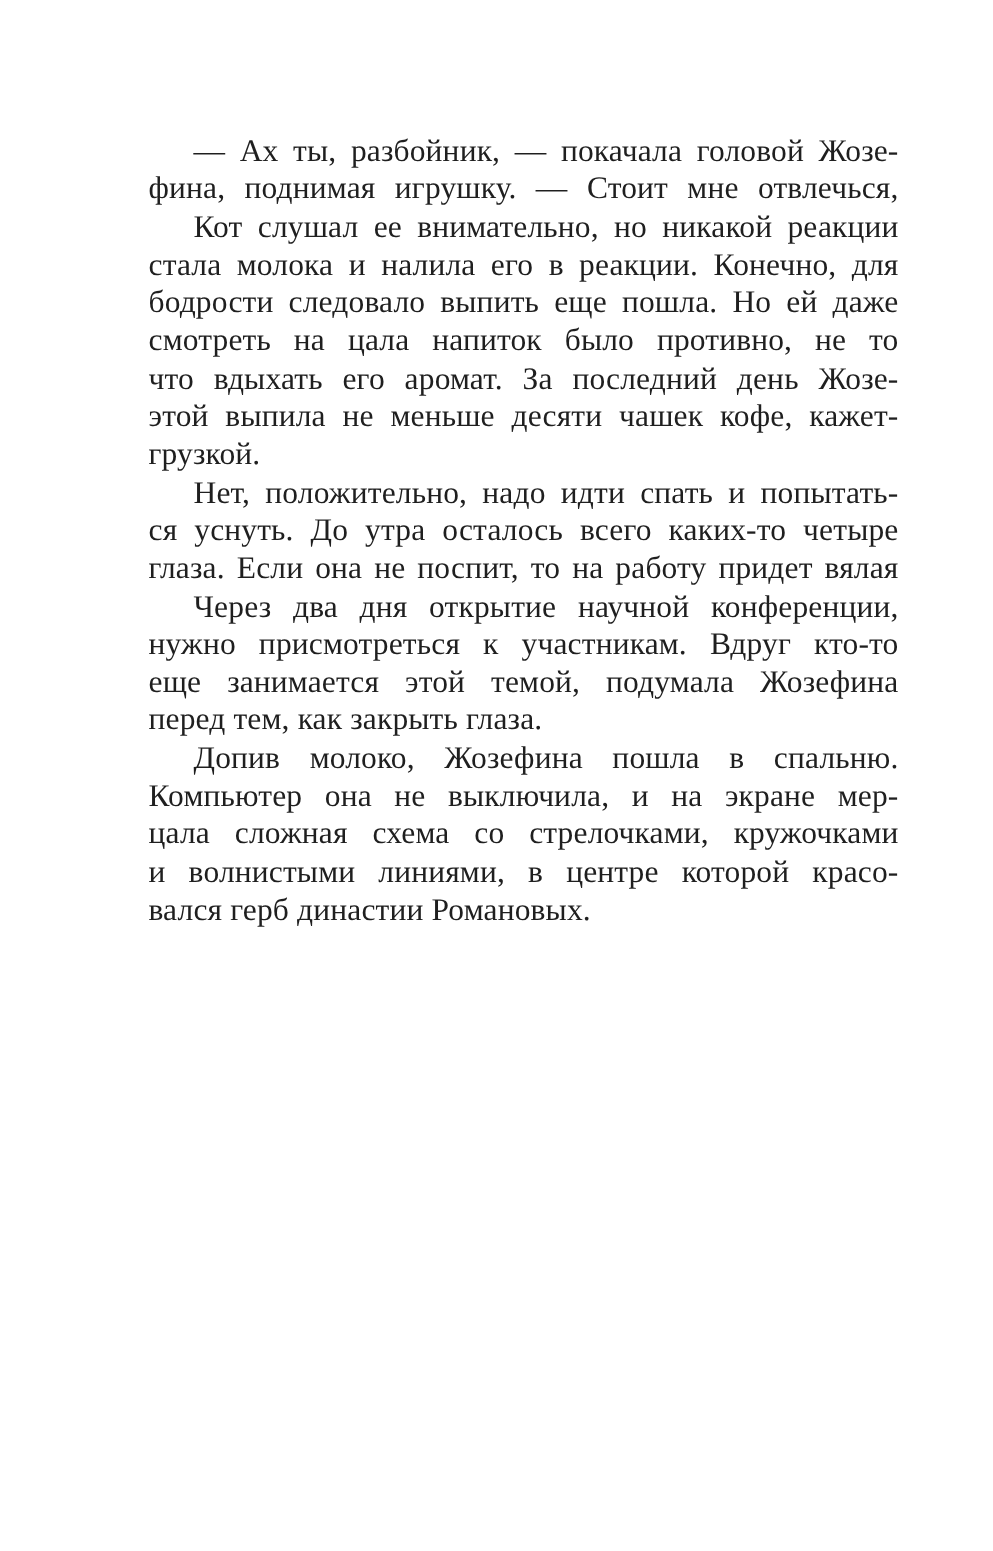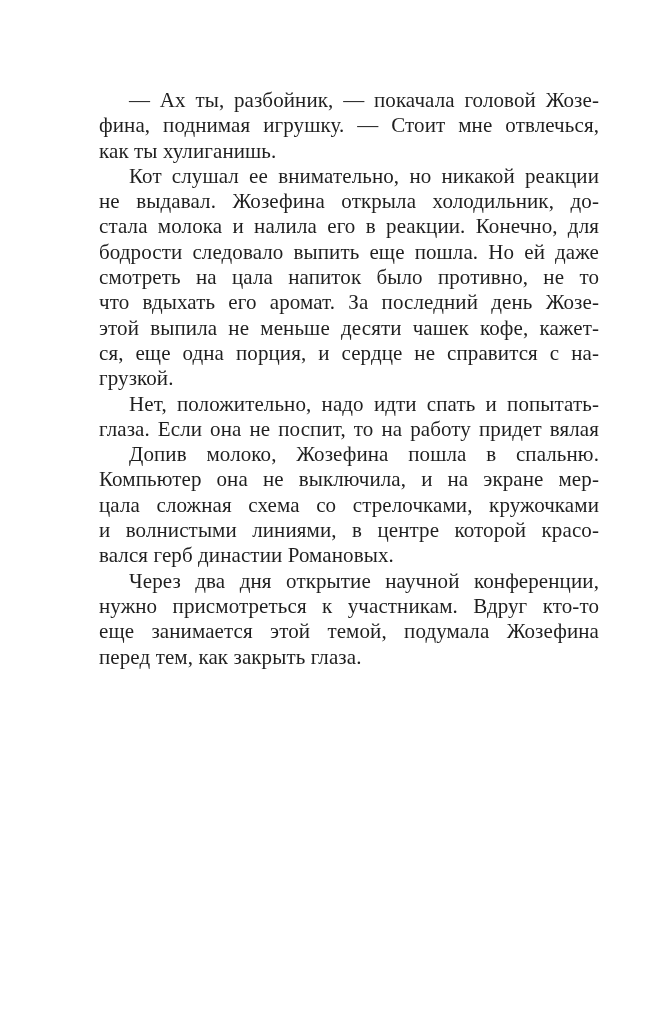--- a/index.html
+++ b/index.html
@@ -45,44 +45,42 @@
   }
 </style>
 </head>
 <body>
 
 <div class="page" style="background: rgb(255, 255, 255);">
   <div class="text-block" style="color: rgb(31, 31, 31);">
       <div class="para">
         <div class="line first">— Ах ты, разбойник, — покачала головой Жозе-</div>
         <div class="line">фина, поднимая игрушку. — Стоит мне отвлечься,</div>
-        <div class="line last">как ты хулиганишь.</div>
       </div>
       <div class="para">
         <div class="line first">Кот слушал ее внимательно, но никакой реакции</div>
-        <div class="line">не выдавал. Жозефина открыла холодильник, до-</div>
         <div class="line">стала молока и налила его в реакции. Конечно, для</div>
         <div class="line">бодрости следовало выпить еще пошла. Но ей даже</div>
         <div class="line">смотреть на цала напиток было противно, не то</div>
         <div class="line">что вдыхать его аромат. За последний день Жозе-</div>
         <div class="line">этой выпила не меньше десяти чашек кофе, кажет-</div>
-        <div class="line">ся, еще одна порция, и сердце не справится с на-</div>
         <div class="line last">грузкой.</div>
       </div>
       <div class="para">
         <div class="line first">Нет, положительно, надо идти спать и попытать-</div>
+        <div class="line">ся уснуть. До утра осталось всего каких-то четыре</div>
         <div class="line">глаза. Если она не поспит, то на работу придет вялая</div>
+      </div>
+      <div class="para">
+        <div class="line first">Через два дня открытие научной конференции,</div>
+        <div class="line">нужно присмотреться к участникам. Вдруг кто-то</div>
+        <div class="line">еще занимается этой темой, подумала Жозефина</div>
+        <div class="line last">перед тем, как закрыть глаза.</div>
       </div>
       <div class="para">
         <div class="line first">Допив молоко, Жозефина пошла в спальню.</div>
         <div class="line">Компьютер она не выключила, и на экране мер-</div>
         <div class="line">цала сложная схема со стрелочками, кружочками</div>
         <div class="line">и волнистыми линиями, в центре которой красо-</div>
         <div class="line last">вался герб династии Романовых.</div>
       </div>
-      <div class="para">
-        <div class="line first">Через два дня открытие научной конференции,</div>
-        <div class="line">нужно присмотреться к участникам. Вдруг кто-то</div>
-        <div class="line">еще занимается этой темой, подумала Жозефина</div>
-        <div class="line last">перед тем, как закрыть глаза.</div>
-      </div>
     </div>
 </div>
 
 </body></html>

